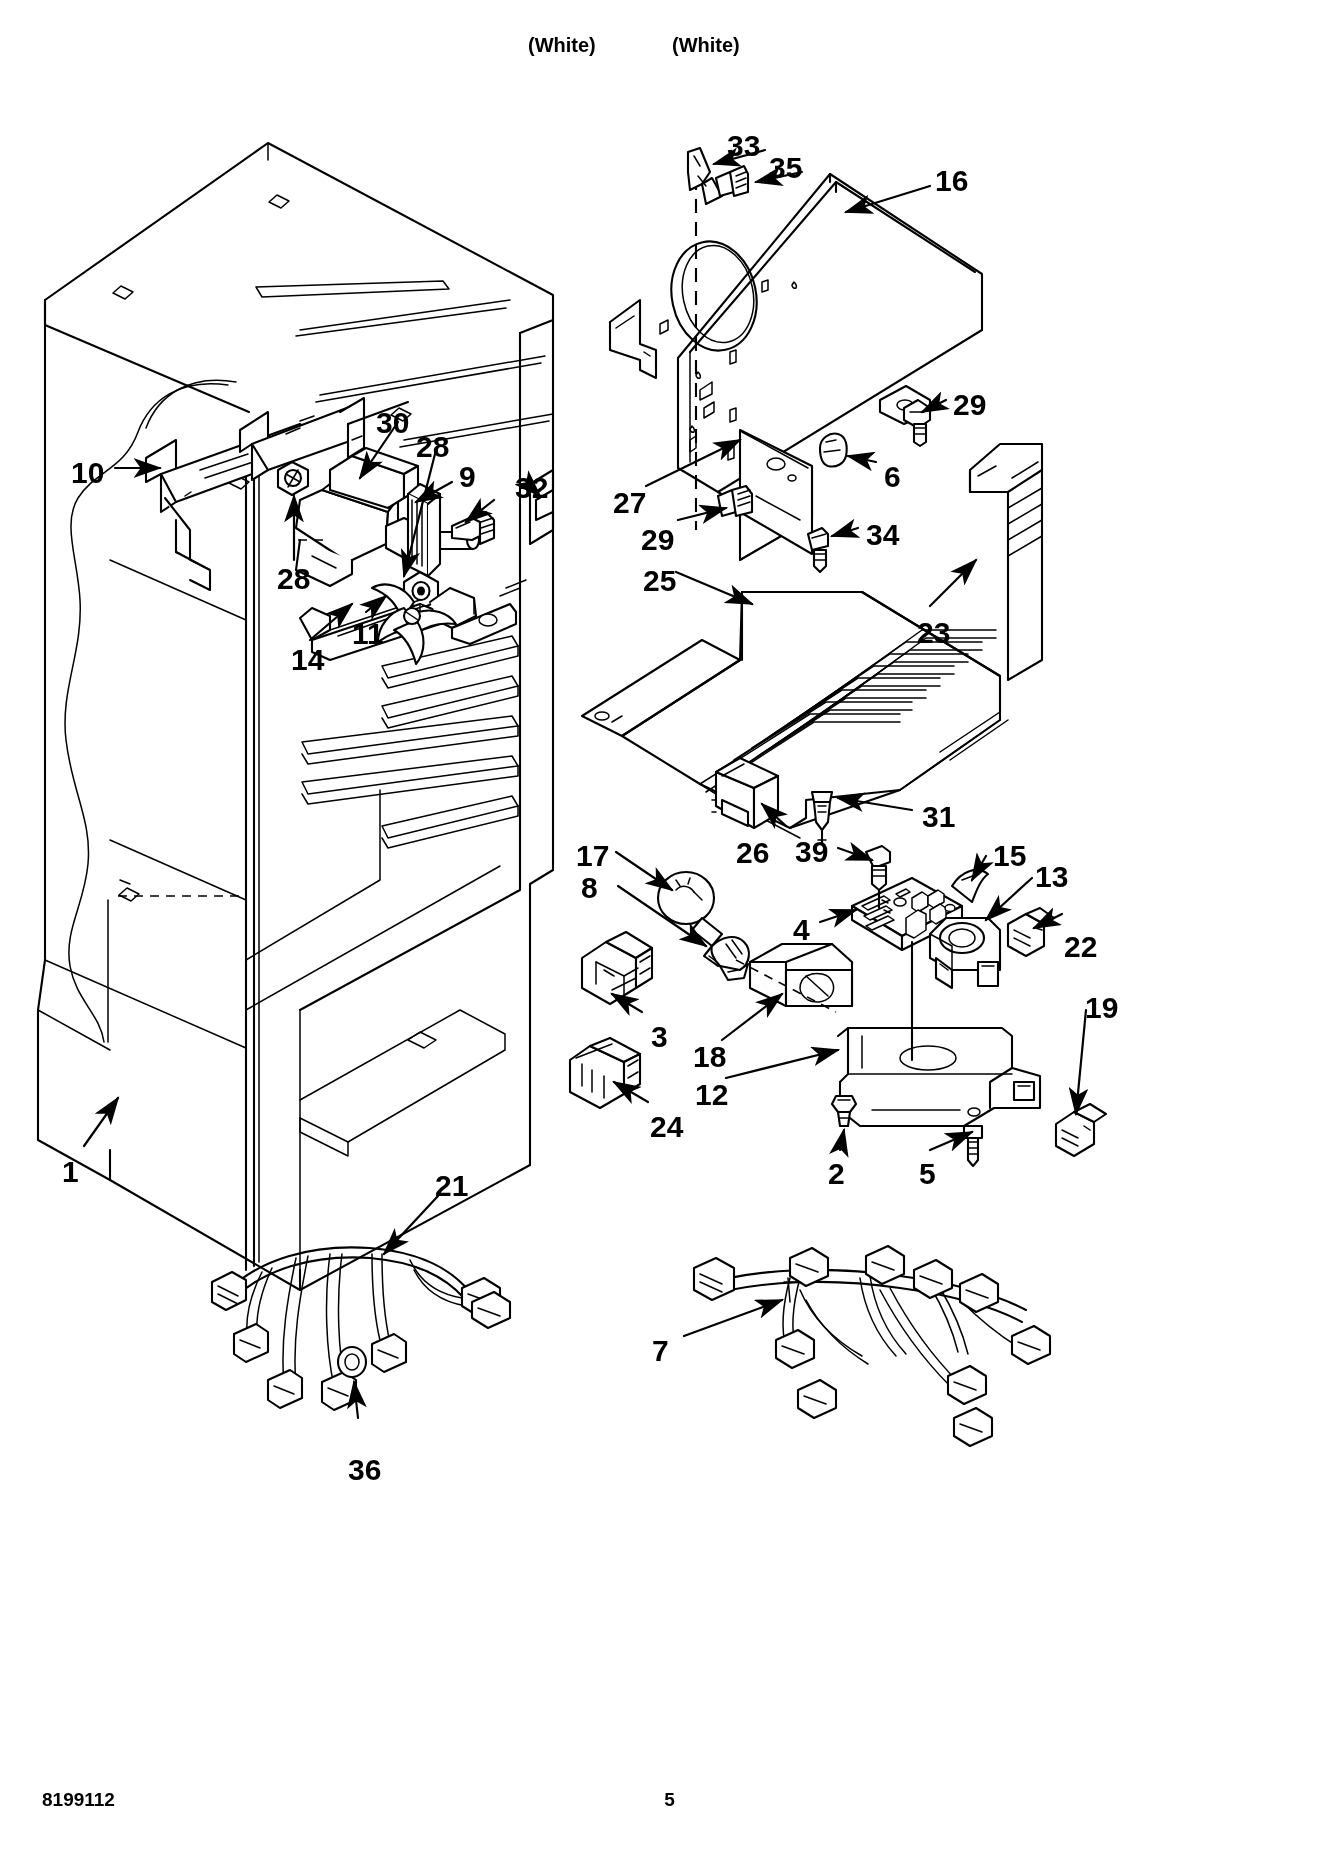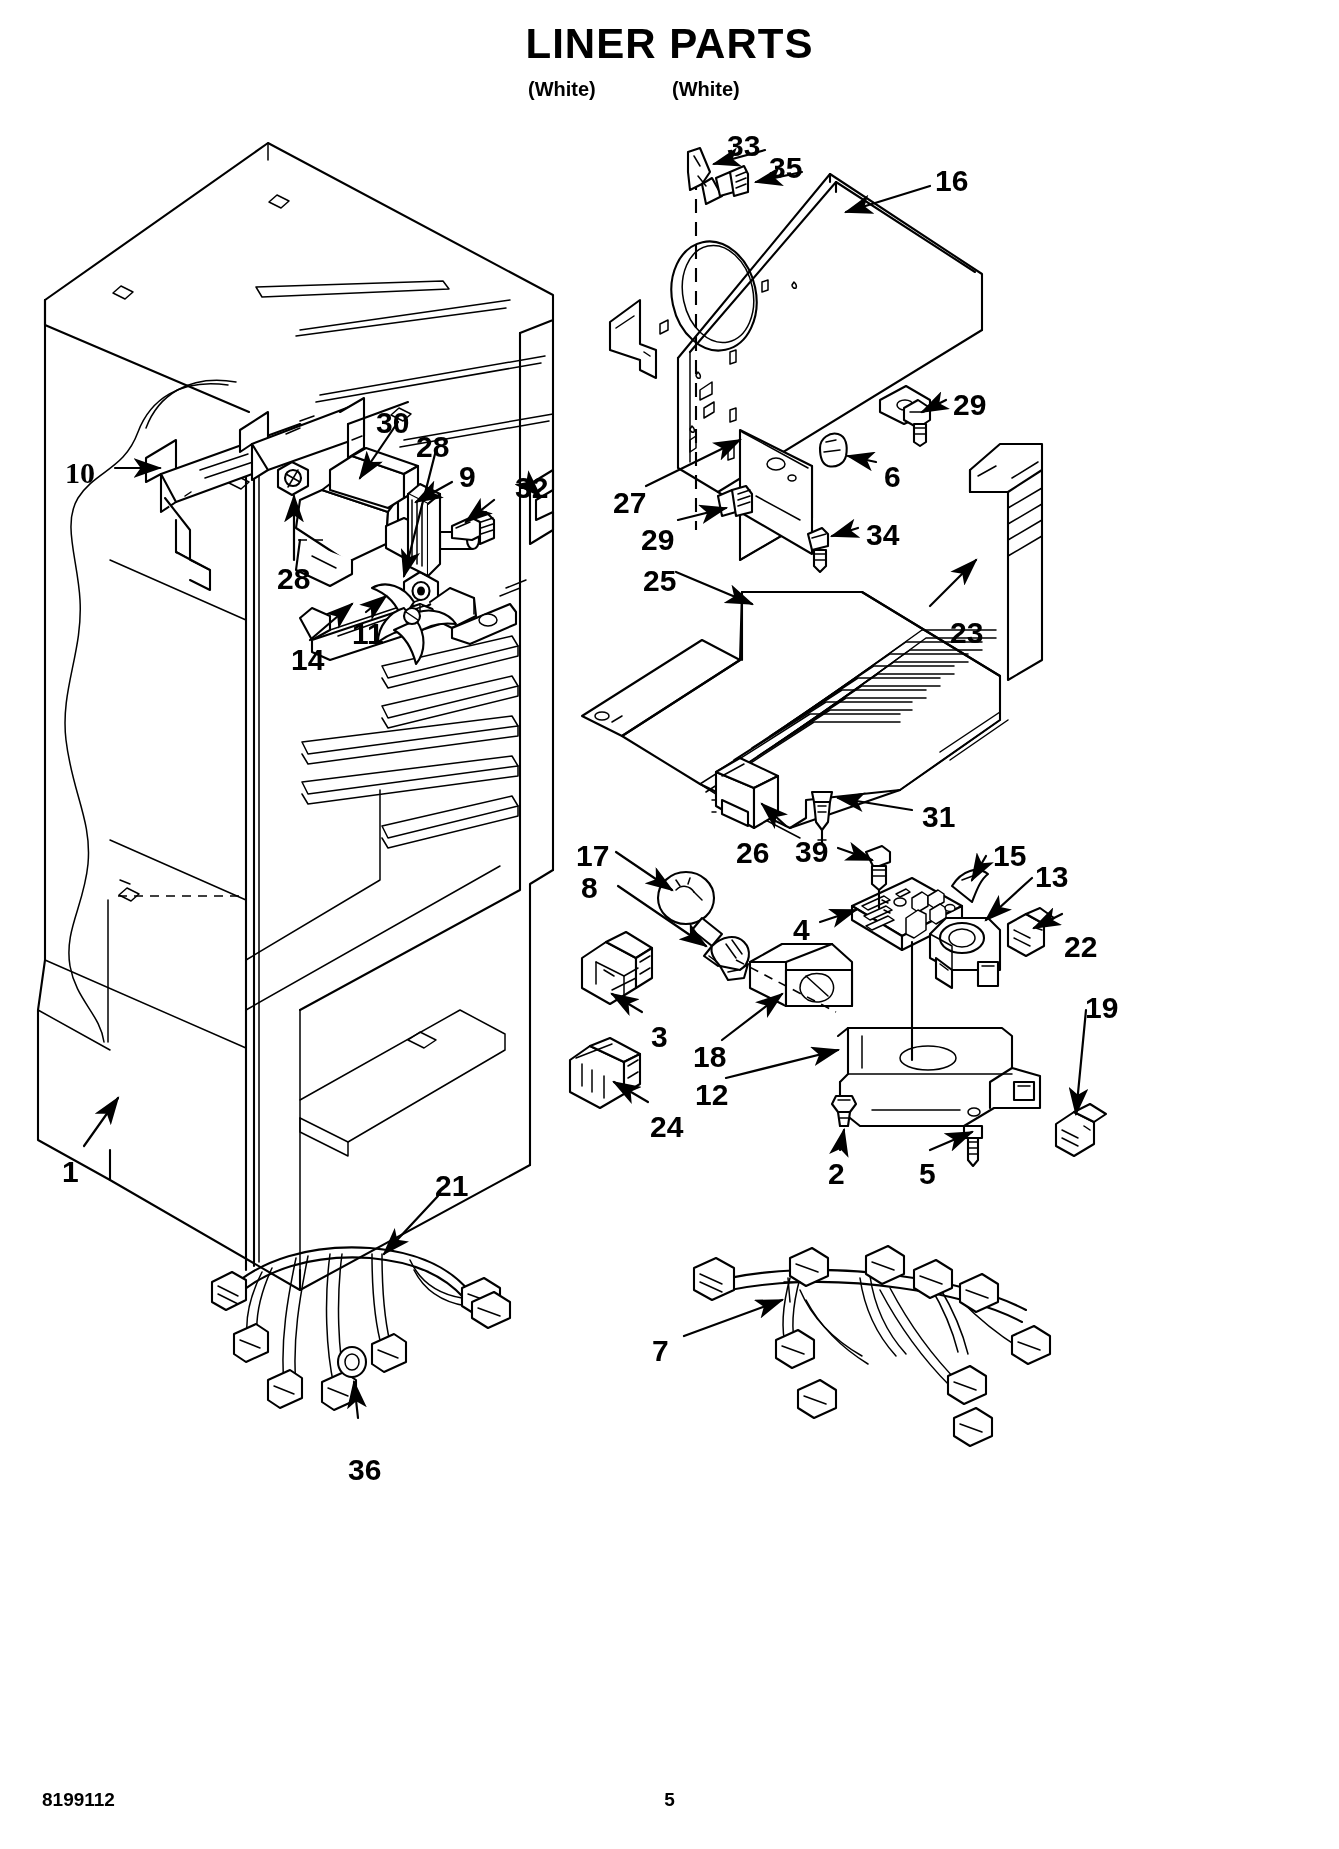--- a/index.html
+++ b/index.html
@@ -45,21 +45,20 @@
     font-size:30px;font-weight:bold;line-height:1;
     white-space:nowrap;
   }
 </style>
 </head>
 <body>
 
 <div id="page">
 
   <div class="hdr">
-    <div class="hdr-title">LINER PARTS</div>
     <div class="hdr-white-row">
       <span class="hdr-white a">(White)</span>
       <span class="hdr-white b">(White)</span>
     </div>
   </div>
 
   <div id="art">
   <svg viewBox="0 0 1339 1849" xmlns="http://www.w3.org/2000/svg">
     <defs>
       <style>
@@ -668,31 +667,31 @@
   </svg>
   </div>
 
   <div>
     <span class="callout" style="left:727px;top:131px;">33</span>
     <span class="callout" style="left:769px;top:153px;">35</span>
     <span class="callout" style="left:935px;top:166px;">16</span>
     <span class="callout" style="left:376px;top:408px;">30</span>
     <span class="callout" style="left:416px;top:432px;">28</span>
     <span class="callout" style="left:953px;top:390px;">29</span>
-    <span class="callout" style="left:65px;top:458px;font-family:Liberation Serif, serif;">10</span>
+    <span class="callout" style="left:71px;top:458px;">10</span>
     <span class="callout" style="left:459px;top:462px;">9</span>
     <span class="callout" style="left:515px;top:473px;">32</span>
     <span class="callout" style="left:884px;top:462px;">6</span>
     <span class="callout" style="left:613px;top:488px;">27</span>
     <span class="callout" style="left:641px;top:525px;">29</span>
     <span class="callout" style="left:866px;top:520px;text-align:right;">34</span>
     <span class="callout" style="left:277px;top:564px;">28</span>
     <span class="callout" style="left:643px;top:566px;">25</span>
     <span class="callout" style="left:352px;top:619px;">11</span>
-    <span class="callout" style="left:917px;top:618px;margin-left:33px;">23</span>
+    <span class="callout" style="left:917px;top:618px;">23</span>
     <span class="callout" style="left:291px;top:645px;">14</span>
     <span class="callout" style="left:922px;top:802px;">31</span>
     <span class="callout" style="left:576px;top:841px;">17</span>
     <span class="callout" style="left:795px;top:837px;">39</span>
     <span class="callout" style="left:993px;top:841px;">15</span>
     <span class="callout" style="left:736px;top:838px;">26</span>
     <span class="callout" style="left:1035px;top:862px;">13</span>
     <span class="callout" style="left:581px;top:873px;">8</span>
     <span class="callout" style="left:1064px;top:932px;">22</span>
     <span class="callout" style="left:793px;top:915px;">4</span>

